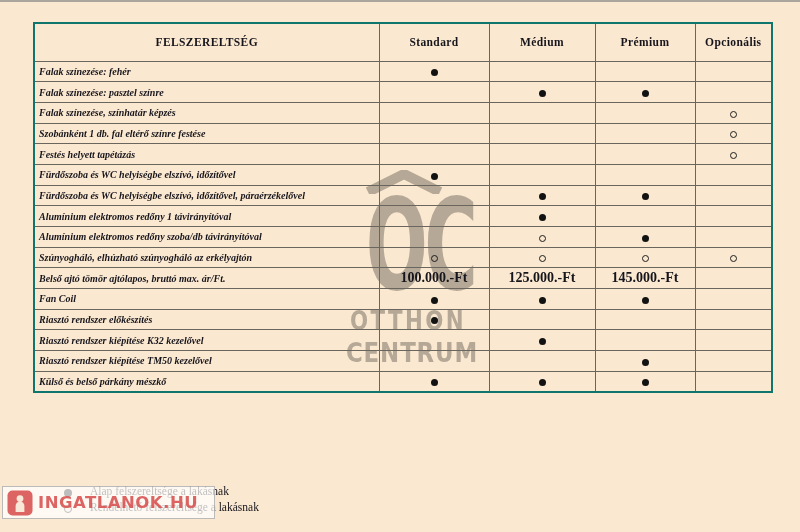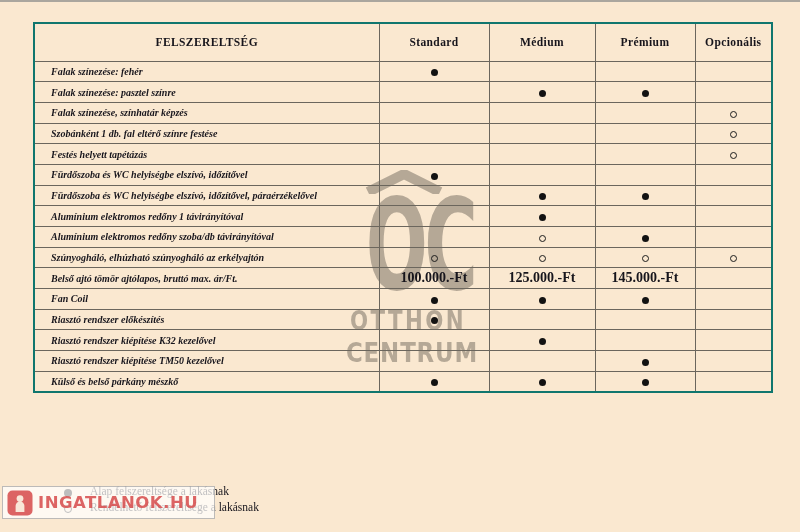--- a/index.html
+++ b/index.html
@@ -42,21 +42,21 @@
     overflow:hidden; white-space:nowrap;
   }
   table.spec-table { border:2px solid #0f766e; }
   table.spec-table thead th {
     height:38px; font-size:11.5px; font-weight:bold; text-align:center;
     letter-spacing:0.4px;
   }
   table.spec-table tbody td { height:20.7px; }
   td.label-cell {
     font-size:10px; font-weight:bold; font-style:italic;
-    text-align:left; padding-left:16px;
+    text-align:left; padding-left:4px;
   }
   td.value-cell { text-align:center; }
   td.price { font-size:14px; font-weight:bold; }
   .dot { display:inline-block; border-radius:50%; vertical-align:middle; }
   .dot.filled { width:7px; height:7px; background:#121212; }
   .dot.open   { width:7px; height:7px; border:1.6px solid #1d1d1d; background:transparent; }
 
   
   .legend { position:absolute; left:64px; top:481px; z-index:2; }
   .legend-item { display:flex; align-items:flex-end; height:16px; }

